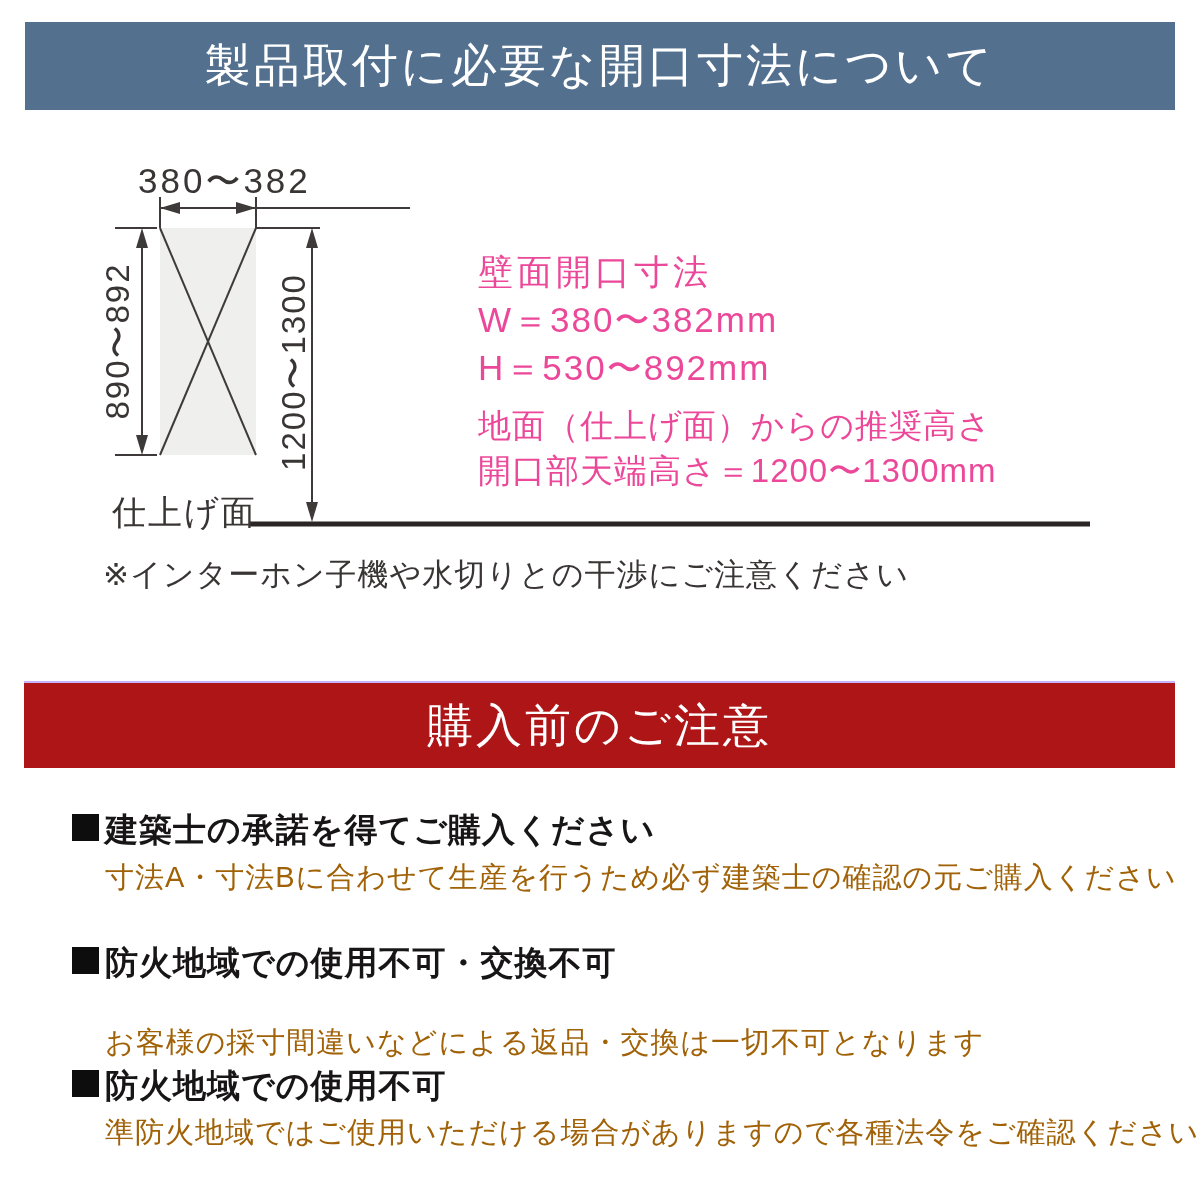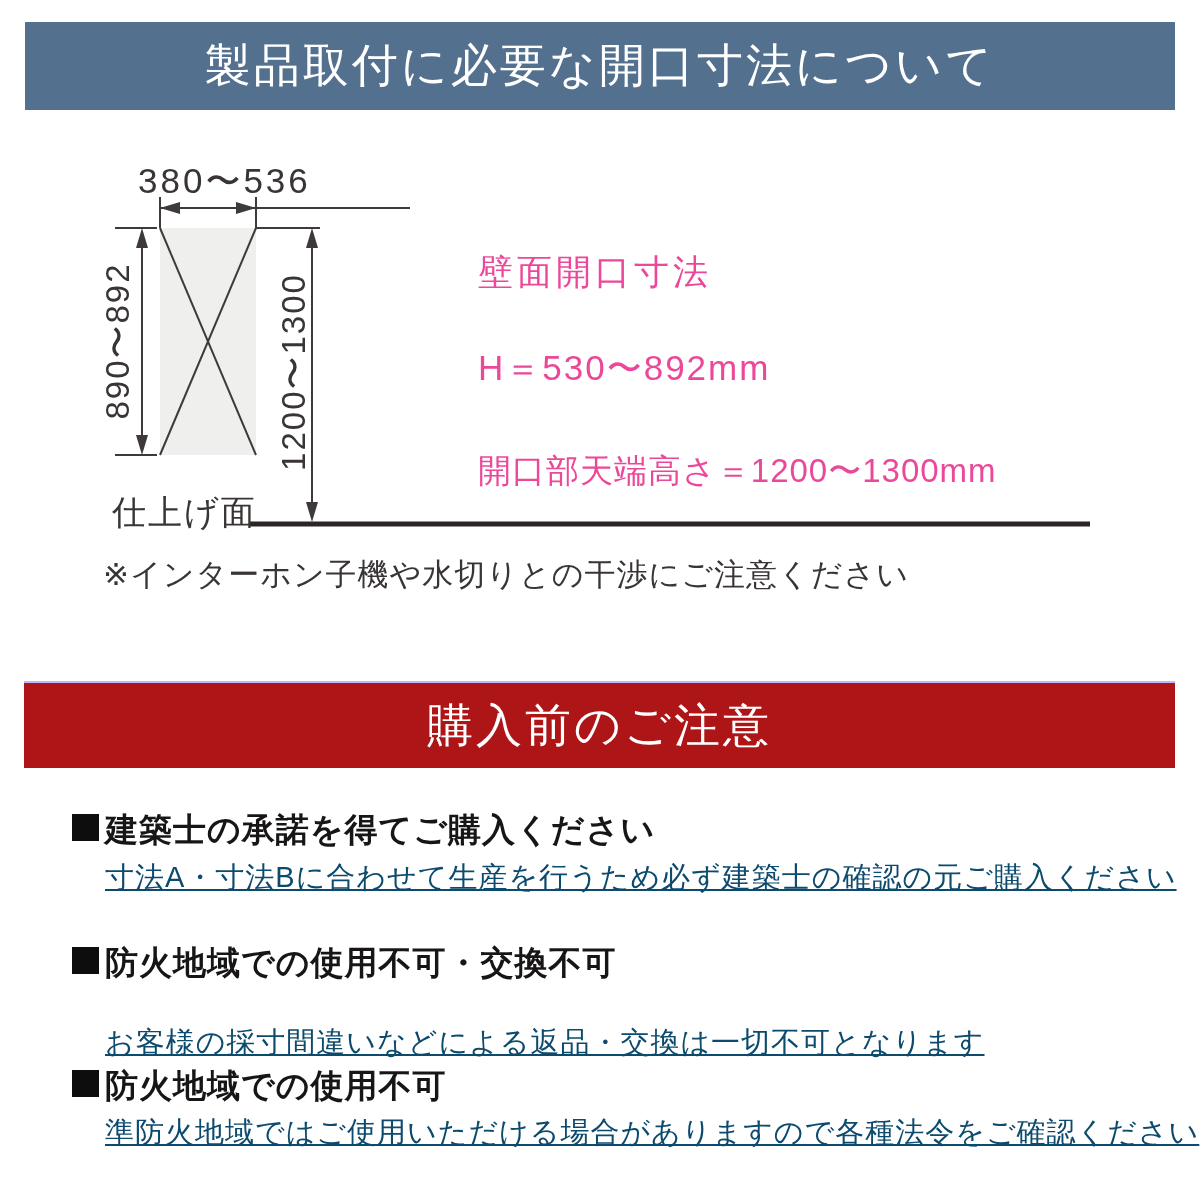--- a/index.html
+++ b/index.html
@@ -25,21 +25,21 @@
   .spec{position:absolute;left:478px;white-space:nowrap;color:#ec4899;}
   .spec-title{top:249px;font-size:35px;letter-spacing:4px;}
   .spec-w{top:297px;font-size:35px;letter-spacing:2px;}
   .spec-h{top:345px;font-size:35px;letter-spacing:2px;}
   .spec-ht-title{top:404px;font-size:33px;letter-spacing:1px;}
   .spec-ht-line{top:449px;font-size:33px;letter-spacing:1px;}
   
   .notice-heading{position:absolute;left:72px;display:flex;align-items:flex-start;white-space:nowrap;
     font-size:33px;font-weight:600;color:#171515;letter-spacing:1px;}
   .square-bullet{width:27px;height:27px;background:#0d0d0d;margin:6px 6px 0 0;flex:0 0 auto;}
-  .notice-body{position:absolute;left:105px;white-space:nowrap;font-size:29px;color:#0c4a6e;letter-spacing:1px;text-decoration:underline;}
+  .notice-body{position:absolute;left:105px;white-space:nowrap;font-size:29px;color:#a16207;letter-spacing:1px;}
   .nh1{top:808px;} .nb1{top:858px;}
   .nh2{top:941px;} .nb2{top:995px;margin-top:28px;}
   .nh3{top:1064px;} .nb3{top:1113px;}
 </style>
 </head>
 <body>
 
 <div class="canvas">
 
   <div class="banner banner-header">
@@ -69,28 +69,30 @@
     <polygon points="142,88 136,108 148,108" fill="#3f3a3a"></polygon>
     <polygon points="142,315 136,295 148,295" fill="#3f3a3a"></polygon>
 
     <line x1="312" y1="92" x2="312" y2="378" stroke="#3f3a3a" stroke-width="2"></line>
     <polygon points="312,88 306,108 318,108" fill="#3f3a3a"></polygon>
     <polygon points="312,382 306,362 318,362" fill="#3f3a3a"></polygon>
 
     <line x1="250" y1="384" x2="1090" y2="384" stroke="#2b2525" stroke-width="5"></line>
   </svg>
 
-  <div class="dlabel label-width">380〜536</div>
+  <div class="dlabel label-width">380〜382</div>
   <div class="dlabel label-height">890〜892</div>
   <div class="dlabel label-elev">1200〜1300</div>
   <div class="dlabel label-ground">仕上げ面</div>
   <div class="dlabel label-note">※インターホン子機や水切りとの干渉にご注意ください</div>
 
   <div class="spec spec-title">壁面開口寸法</div>
+  <div class="spec spec-w">W＝380〜382mm</div>
   <div class="spec spec-h">H＝530〜892mm</div>
+  <div class="spec spec-ht-title">地面（仕上げ面）からの推奨高さ</div>
   <div class="spec spec-ht-line">開口部天端高さ＝1200〜1300mm</div>
 
   <div class="banner banner-warning">
     <span class="banner-text">購入前のご注意</span>
   </div>
 
   <div class="notice-heading nh1">
     <span class="square-bullet"></span>
     <span>建築士の承諾を得てご購入ください</span>
   </div>

